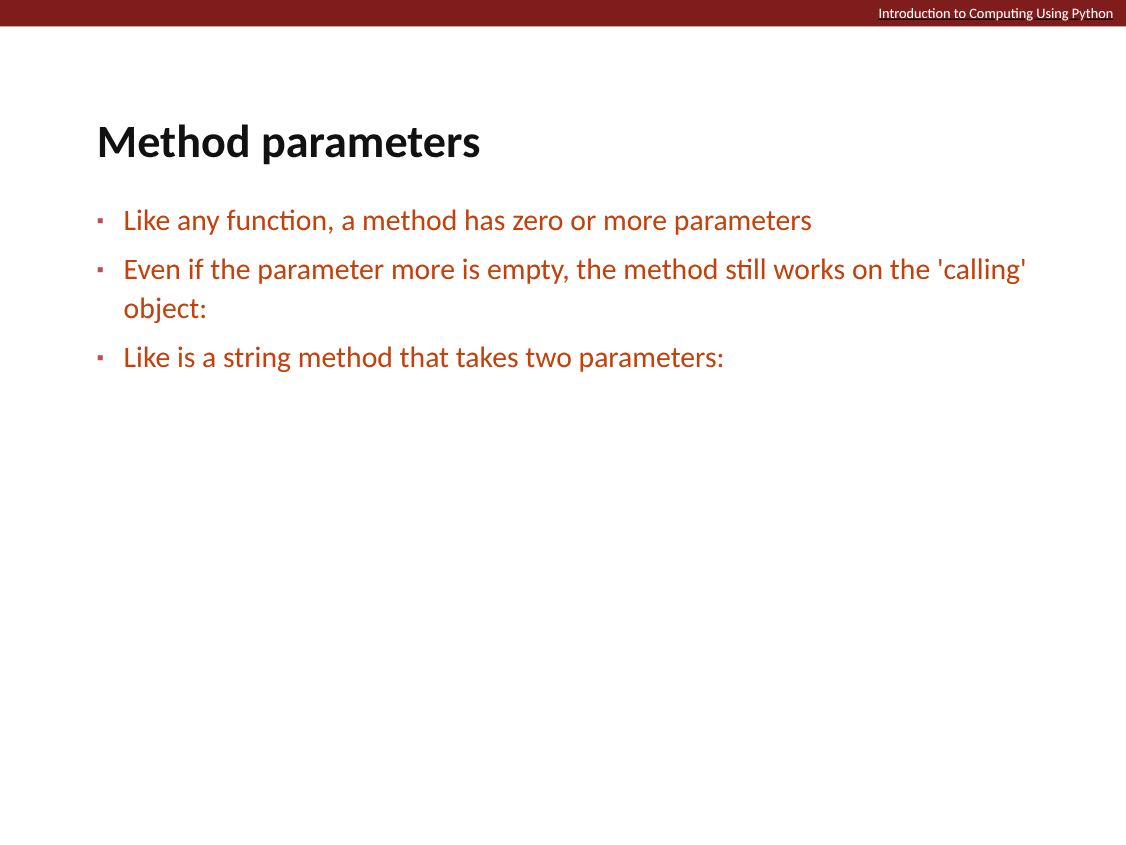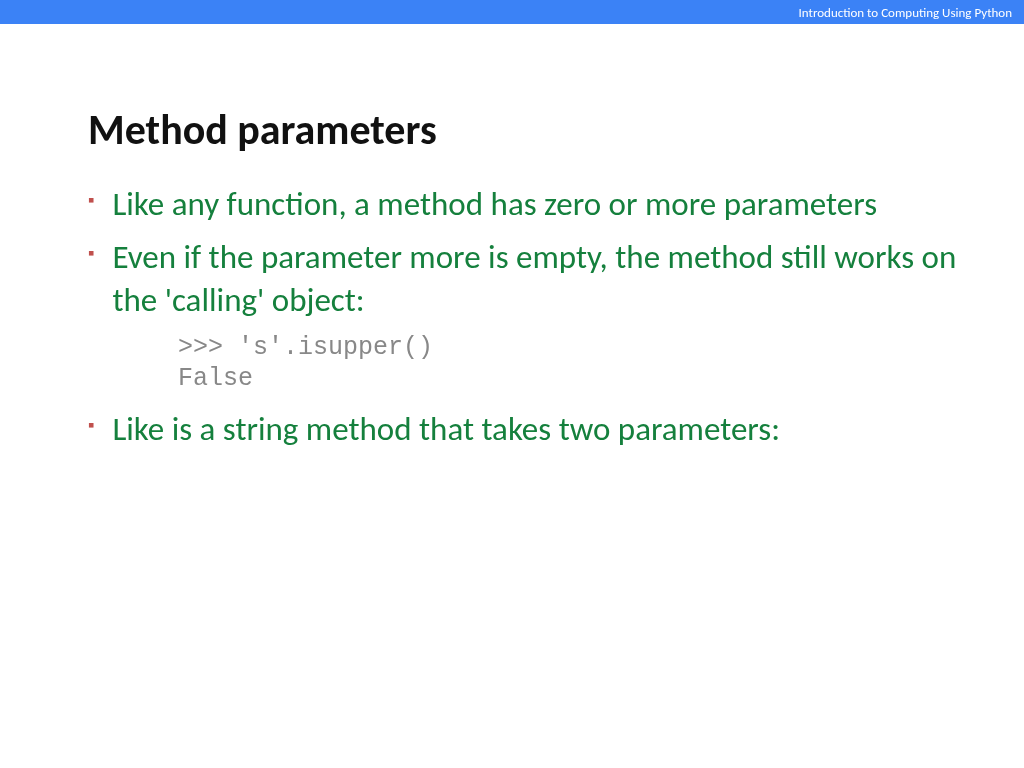--- a/index.html
+++ b/index.html
@@ -10,25 +10,26 @@
     body {
       width: 1024px;
       height: 768px;
       font-family: Calibri, 'Segoe UI', sans-serif;
       background: #ffffff;
       overflow: hidden;
     }
     .header-bar {
       width: 100%;
       height: 24px;
-      background: #3b82f6;
+      background: #7f1d1d;
       display: flex;
       justify-content: flex-end;
       align-items: center;
       padding-right: 12px;
+      text-decoration: underline;
     }
     .header-text {
       color: #ffffff;
       font-size: 13px;
       font-weight: 400;
     }
     .content {
       padding: 80px 40px 0 88px;
     }
     .slide-title {
@@ -46,22 +47,22 @@
       margin-bottom: 10px;
     }
     .bullet-marker {
       color: #c0504d;
       font-size: 18px;
       margin-right: 18px;
       margin-top: 6px;
       flex-shrink: 0;
     }
     .bullet-text {
-      color: #15803d;
-      font-size: 33px;
+      color: #c2410c;
+      font-size: 27px;
       line-height: 1.3;
     }
     .code-block {
       font-family: 'Courier New', Courier, monospace;
       color: #888888;
       font-size: 25px;
       line-height: 1.25;
       margin-left: 90px;
       margin-top: 4px;
       margin-bottom: 14px;
@@ -82,22 +83,20 @@
     <li class="bullet-item">
       <span class="bullet-marker">▪</span>
       <span class="bullet-text">Like any function, a method has zero or more parameters</span>
     </li>
     <li class="bullet-item">
       <span class="bullet-marker">▪</span>
       <span class="bullet-text">Even if the parameter more is empty, the method still works on the 'calling' object:</span>
     </li>
   </ul>
 
-  <div class="code-block">&gt;&gt;&gt; 's'.isupper()
-False</div>
 
   <ul class="bullet-list">
     <li class="bullet-item">
       <span class="bullet-marker">▪</span>
       <span class="bullet-text">Like is a string method that takes two parameters:</span>
     </li>
   </ul>
 
 </div>
 

